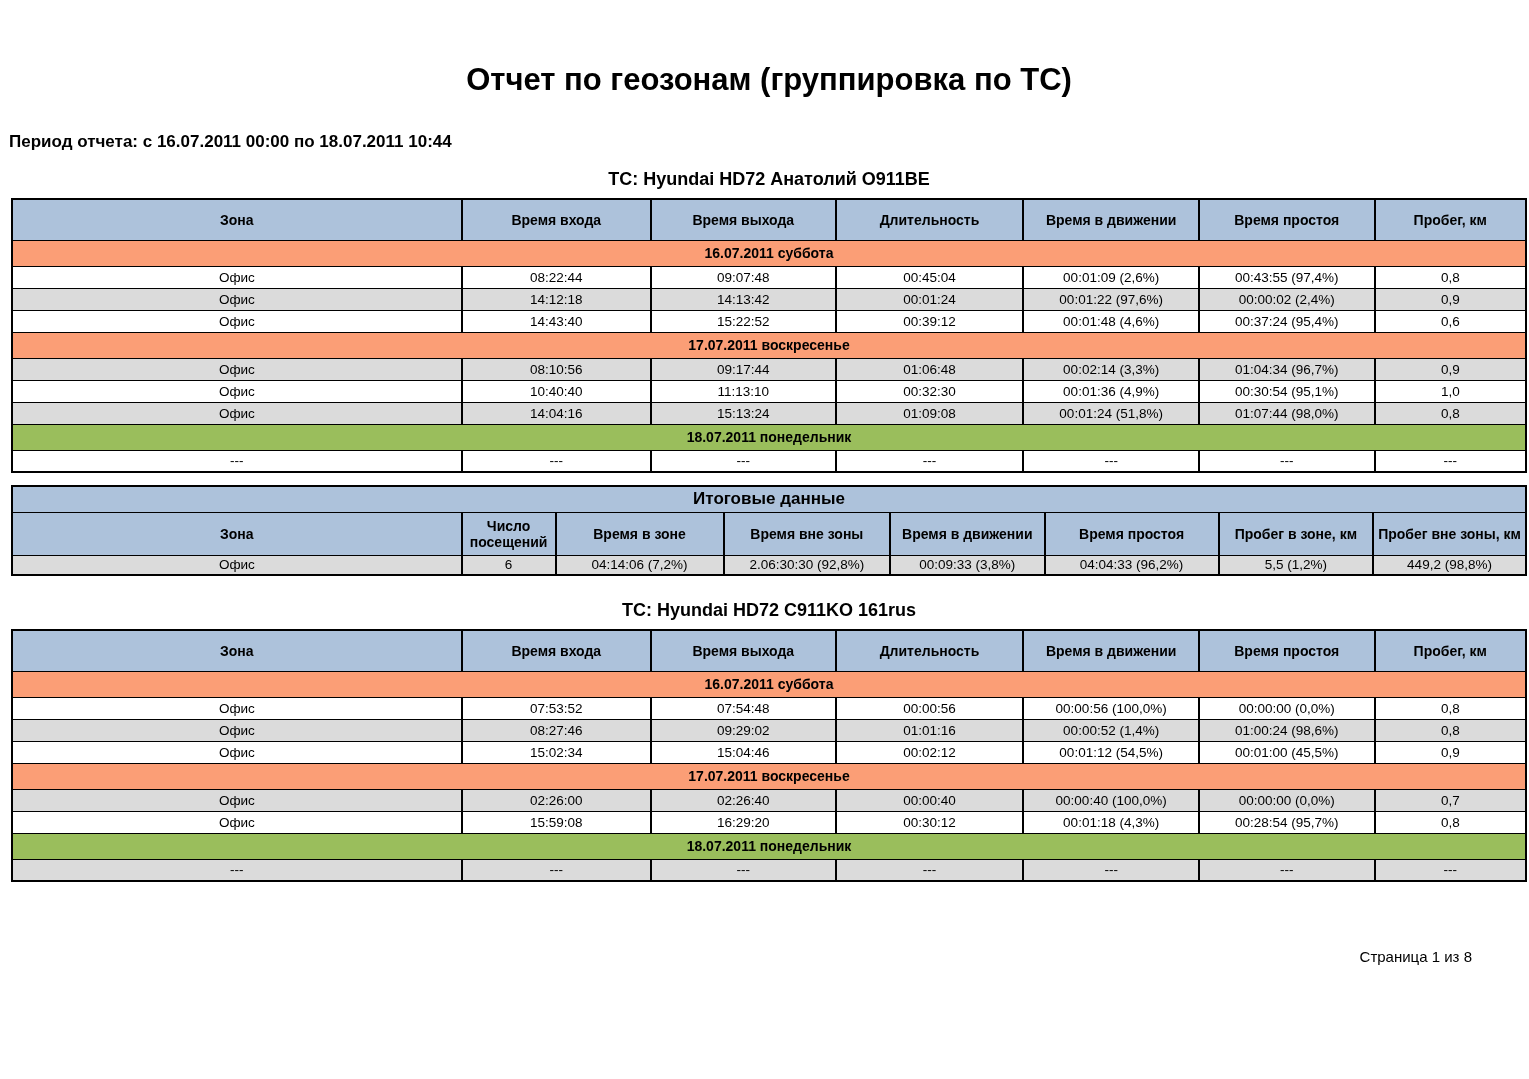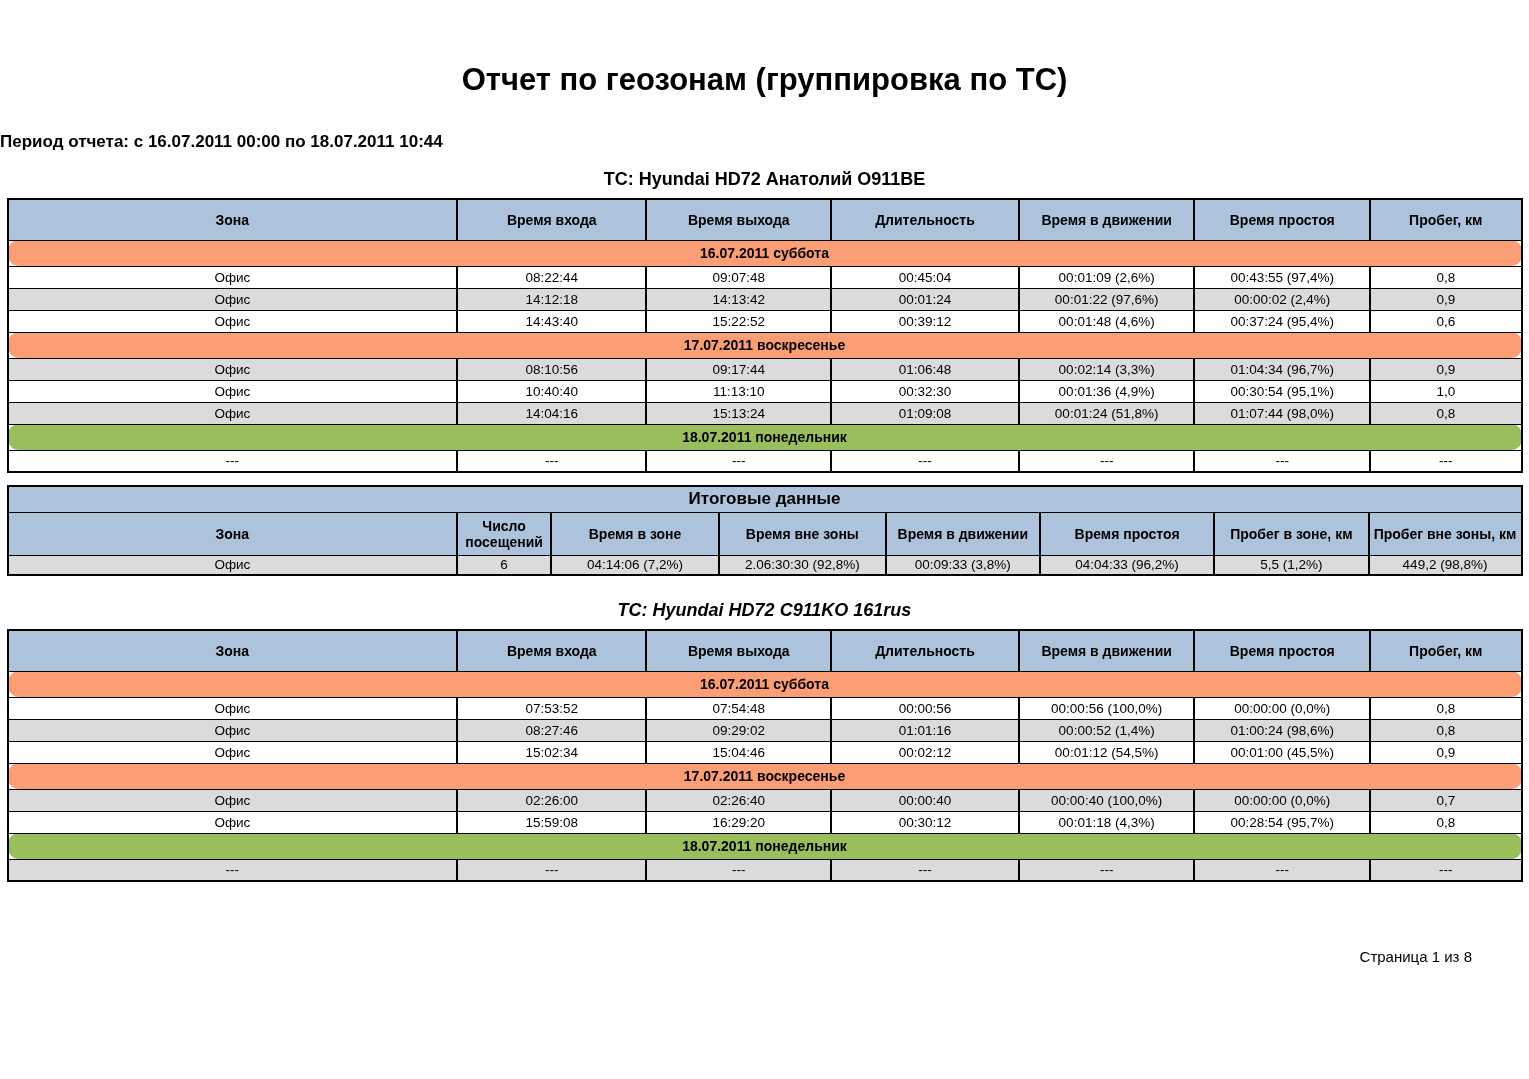--- a/index.html
+++ b/index.html
@@ -3,54 +3,54 @@
 <meta charset="utf-8">
 <style>
   * { box-sizing: border-box; }
   html, body {
     margin: 0; padding: 0;
     width: 1529px; height: 1079px;
     background: #ffffff;
     font-family: "Liberation Sans", "DejaVu Sans", sans-serif;
     color: #000;
   }
-  .page { position: relative; width: 1529px; height: 1079px; overflow: hidden; }
+  .page { position: relative; width: 1529px; height: 1079px; overflow: hidden; padding-left: 9px; }
 
   .report-title {
     font-size: 31px; font-weight: 700; text-align: center;
     margin: 62px 40px 0;
   }
   .report-period {
     font-size: 17px; font-weight: 700; text-align: left;
     margin: 34px 0 0;
   }
   .vehicle-title {
     font-size: 18px; font-weight: 700; text-align: center;
     margin: 17px 8px 8px;
   }
-  .vehicle-title.second { margin-top: 24px; font-style: italic; }
+  .vehicle-title.second { margin-top: 24px; }
 
   table {
     width: 1516px; margin: 0 auto;
     border-collapse: collapse; table-layout: fixed;
     border: 2px solid #000;
     background: #fff;
   }
   th, td {
     border-top: 1px solid #000; border-bottom: 1px solid #000;
     border-left: 2px solid #000; border-right: 2px solid #000;
     text-align: center; vertical-align: middle;
     padding: 1px 3px; overflow: hidden;
   }
   th { background: var(--header-bg); font-weight: 700; }
 
   
   .trip-table th { height: 41px; font-size: 14px; }
   .trip-table .data-row td { height: 22px; font-size: 13.5px; }
-  .section-row td { height: 26px; font-size: 14px; font-weight: 700; border-radius: 11px; }
+  .section-row td { height: 26px; font-size: 14px; font-weight: 700; }
   .section-row.weekend td { background: var(--weekend-bg); }
   .section-row.weekday td { background: var(--weekday-bg); }
   .data-row.alt td { background: var(--alt-bg); }
 
   
   .trip-table col:nth-child(1) { width: 29.7%; }
   .trip-table col:nth-child(2) { width: 12.5%; }
   .trip-table col:nth-child(3) { width: 12.2%; }
   .trip-table col:nth-child(4) { width: 12.4%; }
   .trip-table col:nth-child(5) { width: 11.6%; }

